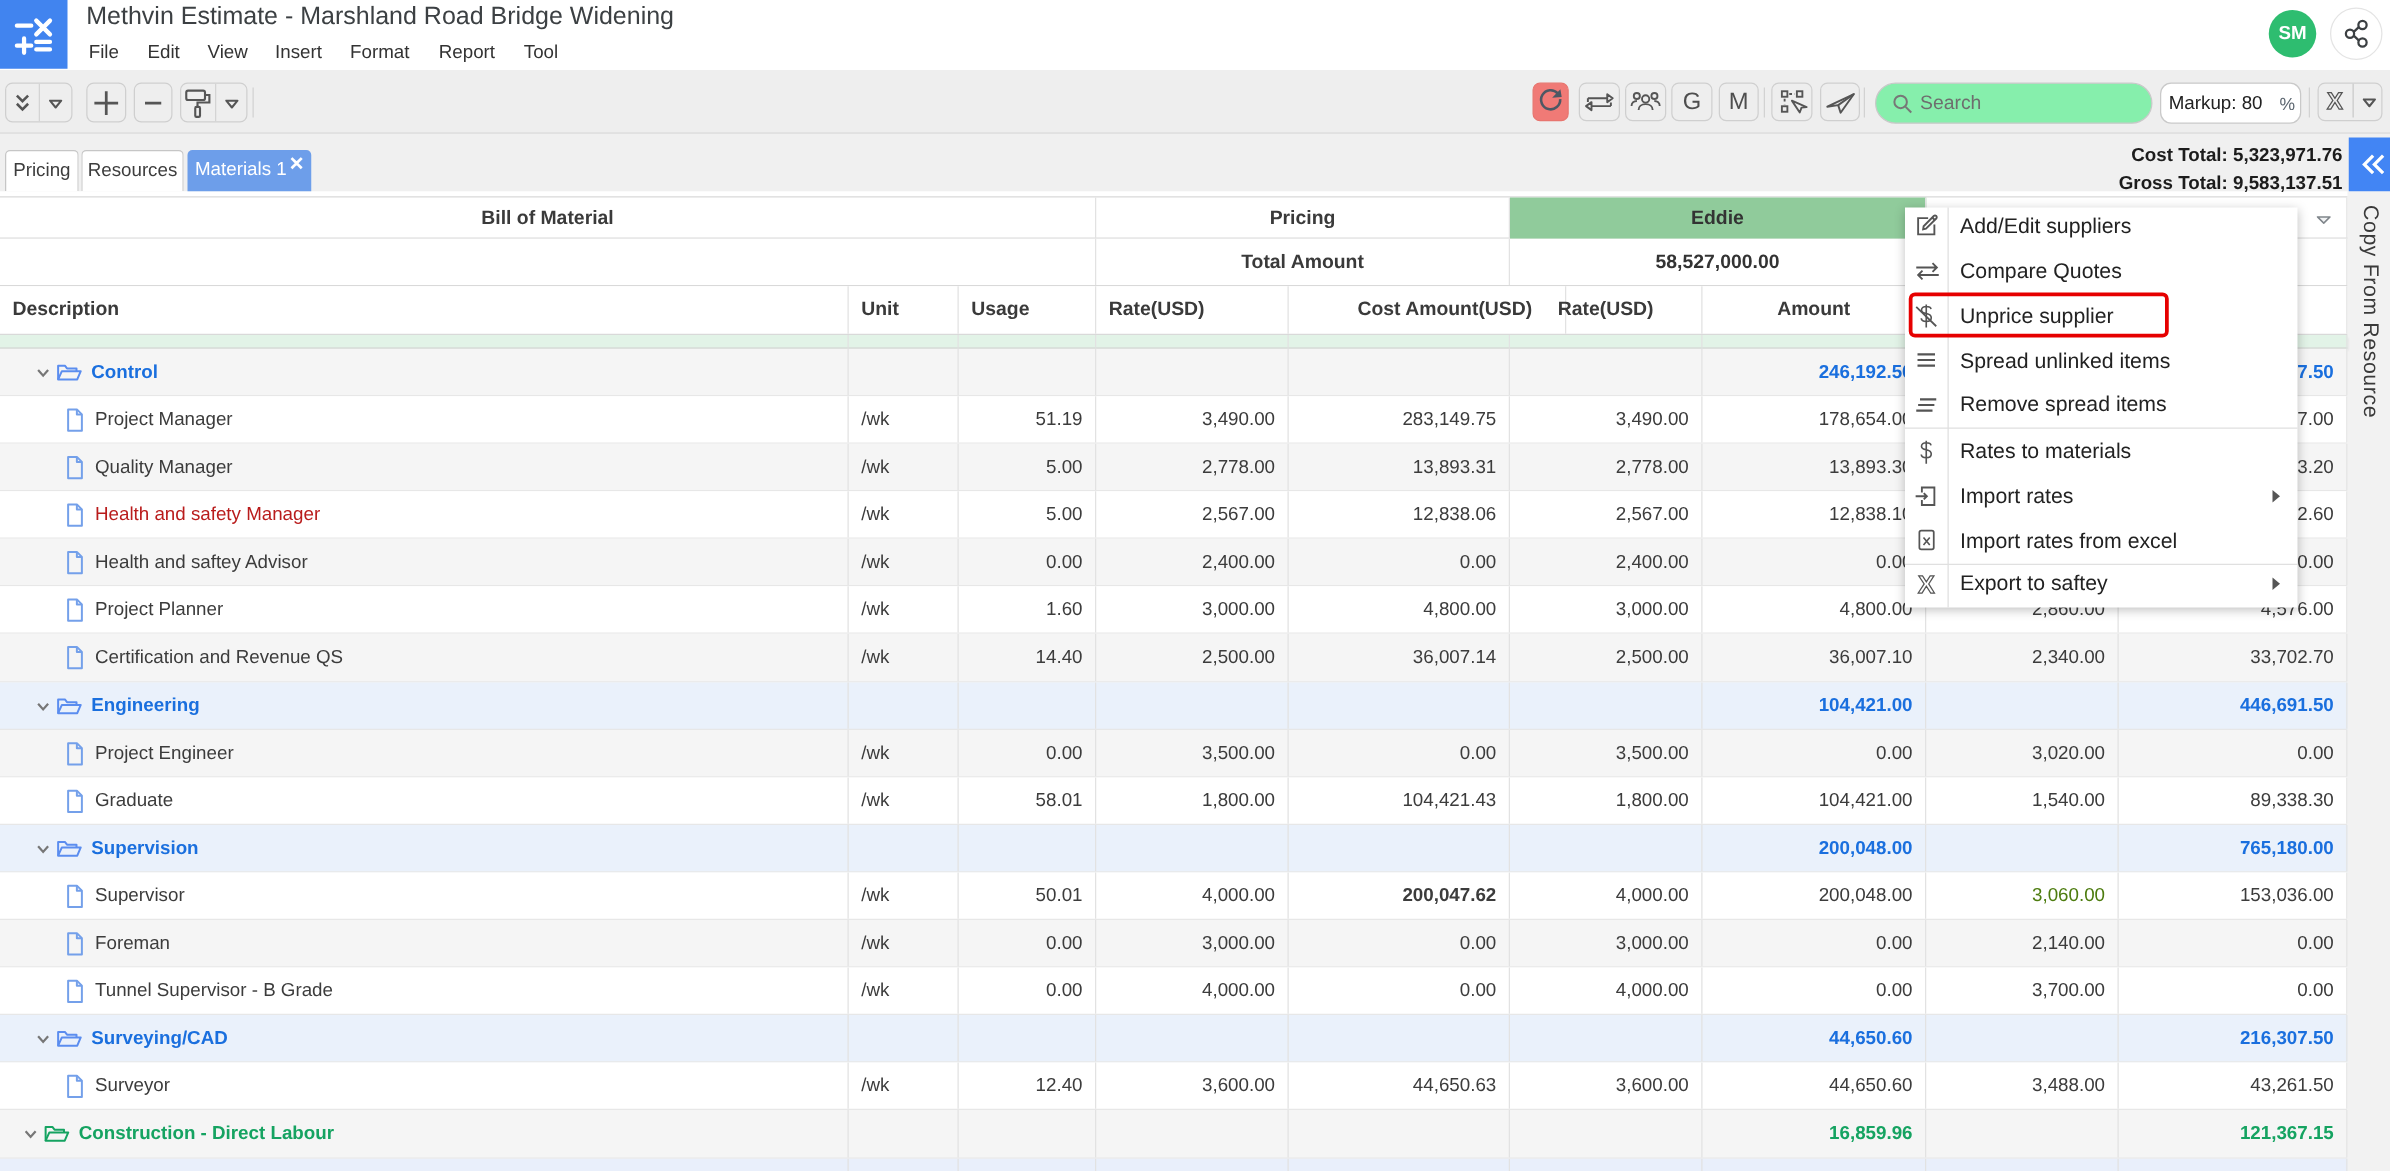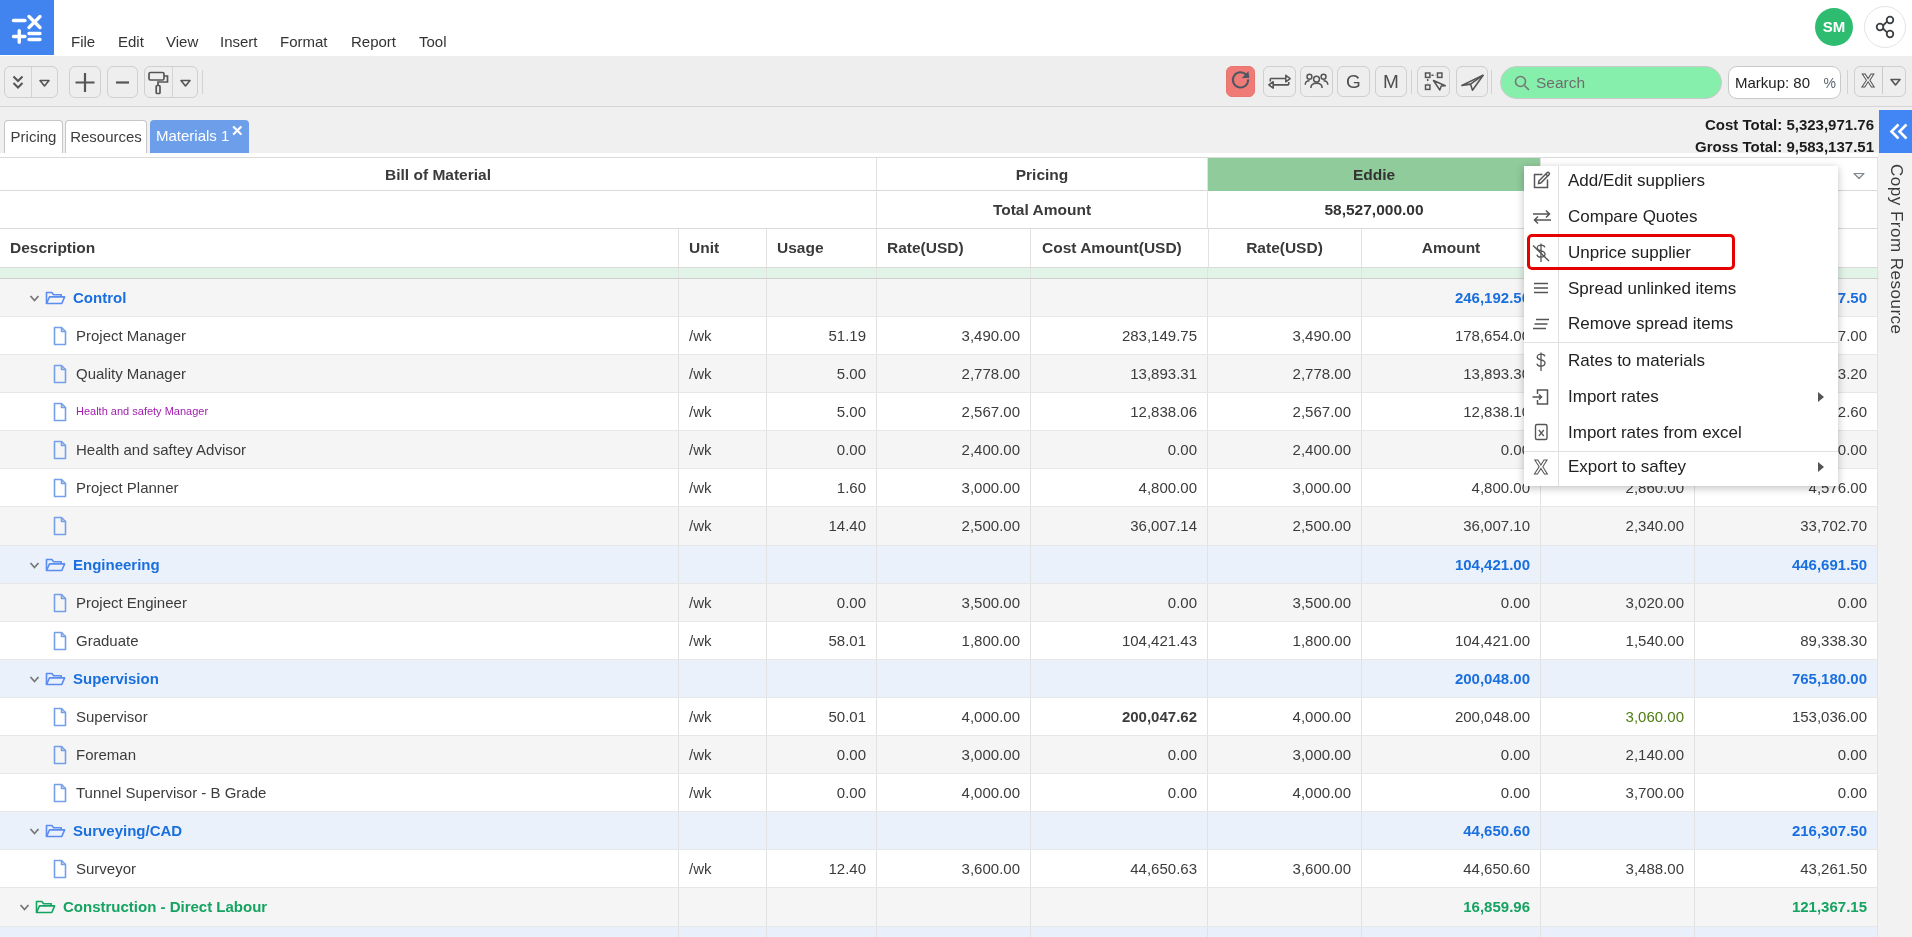--- a/index.html
+++ b/index.html
@@ -13,20 +13,21 @@
   <div class="abs" style="left:0;top:0;width:54px;height:55px;background:#4184ef">
     <svg width="54" height="56" viewBox="0 0 54 56">
       <g stroke="#fff" stroke-width="3.4" stroke-linecap="round">
         <path d="M13.5 20.5 H25"></path>
         <path d="M29 16.5 L40 27.5 M40 16.5 L29 27.5"></path>
         <path d="M13.5 36.5 H25 M19.25 30.75 V42.25"></path>
         <path d="M29 33.5 H40 M29 39.5 H40"></path>
       </g>
     </svg>
   </div>
+  <div class="abs" style="left:69px;top:2px;font-size:20px;color:#3c4043;white-space:nowrap">Methvin Estimate - Marshland Road Bridge Widening</div>
   <div class="abs" style="left:0;top:33px;width:100%;height:20px;font-size:15px;color:#333">
     <span class="abs" style="left:71px">File</span>
     <span class="abs" style="left:118px">Edit</span>
     <span class="abs" style="left:166px">View</span>
     <span class="abs" style="left:220px">Insert</span>
     <span class="abs" style="left:280px">Format</span>
     <span class="abs" style="left:351px">Report</span>
     <span class="abs" style="left:419px">Tool</span>
   </div>
   <div class="abs" style="left:1815px;top:8px;width:38px;height:38px;border-radius:50%;background:#2ebd70;color:#fff;font-size:15px;font-weight:bold;line-height:38px;text-align:center">SM</div>
@@ -222,21 +223,21 @@
       </div>
       <div class="abs" style="left:679px;top:0;width:88px;height:100%;border-right:1px solid #e2e2e2;">
         <div class="abs b" style="left:10px;top:0;height:38px;line-height:38px;font-size:15.5px;color:#3a3a3a">Unit</div>
       </div>
       <div class="abs" style="left:767px;top:0;width:110px;height:100%;border-right:1px solid #e2e2e2;">
         <div class="abs b" style="left:10px;top:0;height:38px;line-height:38px;font-size:15.5px;color:#3a3a3a">Usage</div>
       </div>
       <div class="abs" style="left:877px;top:0;width:154px;height:100%;border-right:1px solid #e2e2e2;">
         <div class="abs b" style="left:10px;top:0;height:38px;line-height:38px;font-size:15.5px;color:#3a3a3a">Rate(USD)</div>
       </div>
-      <div class="abs" style="left:1032px;top:0;width:177px;height:100%;border-right:1px solid #e2e2e2;text-align:center;">
+      <div class="abs" style="left:1076px;top:0;width:177px;height:100%;border-right:1px solid #e2e2e2;text-align:center;">
         <div class="abs b" style="left:10px;top:0;height:38px;line-height:38px;font-size:15.5px;color:#3a3a3a">Cost Amount(USD)</div>
       </div>
       <div class="abs" style="left:1208px;top:0;width:154px;height:100%;border-right:1px solid #e2e2e2;">
         <div class="abs c b" style="left:0;top:0;width:100%;height:38px;line-height:38px;font-size:15.5px;color:#3a3a3a">Rate(USD)</div>
       </div>
       <div class="abs" style="left:1362px;top:0;width:179px;height:100%;border-right:1px solid #e2e2e2;">
         <div class="abs c b" style="left:0;top:0;width:100%;height:38px;line-height:38px;font-size:15.5px;color:#3a3a3a">Amount</div>
       </div>
       <div class="abs" style="left:1541px;top:0;width:154px;height:100%;border-right:1px solid #e2e2e2;"></div>
       <div class="abs" style="left:1695px;top:0;width:183px;height:100%;border-right:1px solid #e2e2e2;"></div>
@@ -349,21 +350,21 @@
       </div>
     </div>
     <div class="abs" style="left:0;top:393px;width:1878px;height:38px;background:#fff;border-bottom:1px solid #e7e7e7">
       <div class="abs" style="left:0px;top:0;width:679px;height:100%;border-right:1px solid #e2e2e2;">
         <svg class="abs" width="14" height="20" viewBox="0 0 14 20" style="left:53px;top:9px">
           <g fill="none" stroke="#74a0ea" stroke-width="1.6" stroke-linejoin="round">
             <path d="M1.5 1.5 H8.5 L12.5 5.5 V18.5 H1.5 Z"></path>
             <path d="M8.5 1.5 V5.5 H12.5"></path>
           </g>
         </svg>
-        <div class="abs" style="left:76px;top:0;height:37px;line-height:37px;font-size:11px;color:#a21caf;white-space:nowrap">Health and safety Manager</div>
+        <div class="abs" style="left:76px;top:0;height:37px;line-height:37px;font-size:15px;color:#b91c1c;white-space:nowrap">Health and safety Manager</div>
       </div>
       <div class="abs" style="left:679px;top:0;width:88px;height:100%;border-right:1px solid #e2e2e2;">
         <div class="abs" style="left:10px;top:0;height:37px;line-height:37px;font-size:15px;color:#3c3c3c;font-weight:normal">/wk</div>
       </div>
       <div class="abs" style="left:767px;top:0;width:110px;height:100%;border-right:1px solid #e2e2e2;">
         <div class="abs r" style="right:10px;top:0;height:37px;line-height:37px;font-size:15px;color:#3c3c3c;font-weight:normal">5.00</div>
       </div>
       <div class="abs" style="left:877px;top:0;width:154px;height:100%;border-right:1px solid #e2e2e2;">
         <div class="abs r" style="right:10px;top:0;height:37px;line-height:37px;font-size:15px;color:#3c3c3c;font-weight:normal">2,567.00</div>
       </div>
@@ -454,20 +455,21 @@
       </div>
     </div>
     <div class="abs" style="left:0;top:507px;width:1878px;height:39px;background:#f5f5f5;border-bottom:1px solid #e7e7e7">
       <div class="abs" style="left:0px;top:0;width:679px;height:100%;border-right:1px solid #e2e2e2;">
         <svg class="abs" width="14" height="20" viewBox="0 0 14 20" style="left:53px;top:9px">
           <g fill="none" stroke="#74a0ea" stroke-width="1.6" stroke-linejoin="round">
             <path d="M1.5 1.5 H8.5 L12.5 5.5 V18.5 H1.5 Z"></path>
             <path d="M8.5 1.5 V5.5 H12.5"></path>
           </g>
         </svg>
+        <div class="abs" style="left:76px;top:0;height:38px;line-height:38px;font-size:15px;color:#3c3c3c;white-space:nowrap">Certification and Revenue QS</div>
       </div>
       <div class="abs" style="left:679px;top:0;width:88px;height:100%;border-right:1px solid #e2e2e2;">
         <div class="abs" style="left:10px;top:0;height:38px;line-height:38px;font-size:15px;color:#3c3c3c;font-weight:normal">/wk</div>
       </div>
       <div class="abs" style="left:767px;top:0;width:110px;height:100%;border-right:1px solid #e2e2e2;">
         <div class="abs r" style="right:10px;top:0;height:38px;line-height:38px;font-size:15px;color:#3c3c3c;font-weight:normal">14.40</div>
       </div>
       <div class="abs" style="left:877px;top:0;width:154px;height:100%;border-right:1px solid #e2e2e2;">
         <div class="abs r" style="right:10px;top:0;height:38px;line-height:38px;font-size:15px;color:#3c3c3c;font-weight:normal">2,500.00</div>
       </div>

